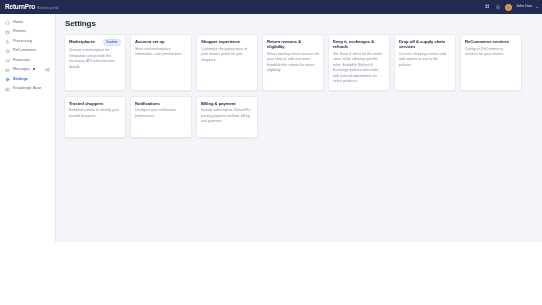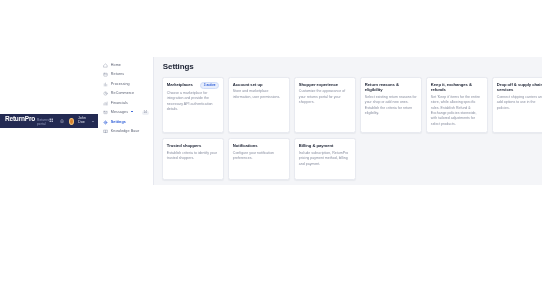--- a/index.html
+++ b/index.html
@@ -2,21 +2,21 @@
 <html><head>
 <meta charset="utf-8">
 <style>
   * { box-sizing: border-box; margin: 0; padding: 0; }
   html, body {
     width: 542px; height: 305px;
     font-family: "Liberation Sans", sans-serif;
     background: #ffffff;
     overflow: hidden;
   }
-  #app { position: relative; width: 542px; height: 242px; display: flex; flex-direction: row; align-items: center; }
+  #app { position: relative; width: 542px; height: 242px; display: flex; flex-direction: column; }
 
   
   .topbar {
     height: 14px; flex: 0 0 14px;
     background: #232a52;
     display: flex; align-items: center;
     padding: 0 4px 0 5px;
     color: #ffffff;
   }
   .brand { display: flex; align-items: baseline; gap: 2px; }

